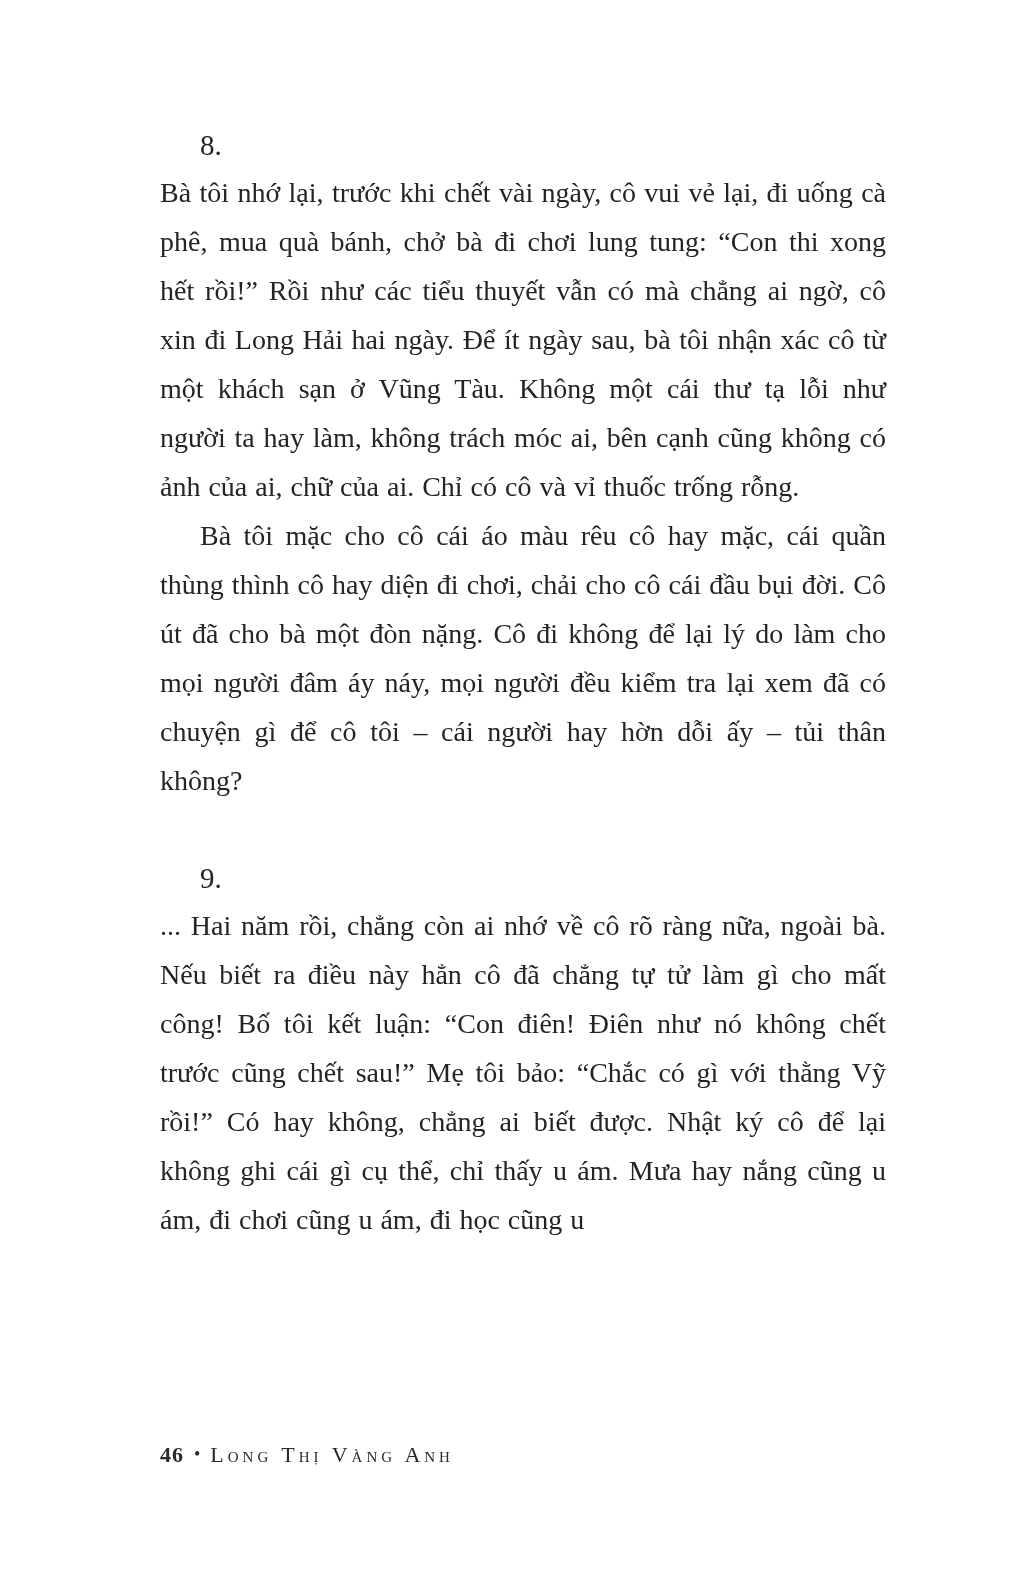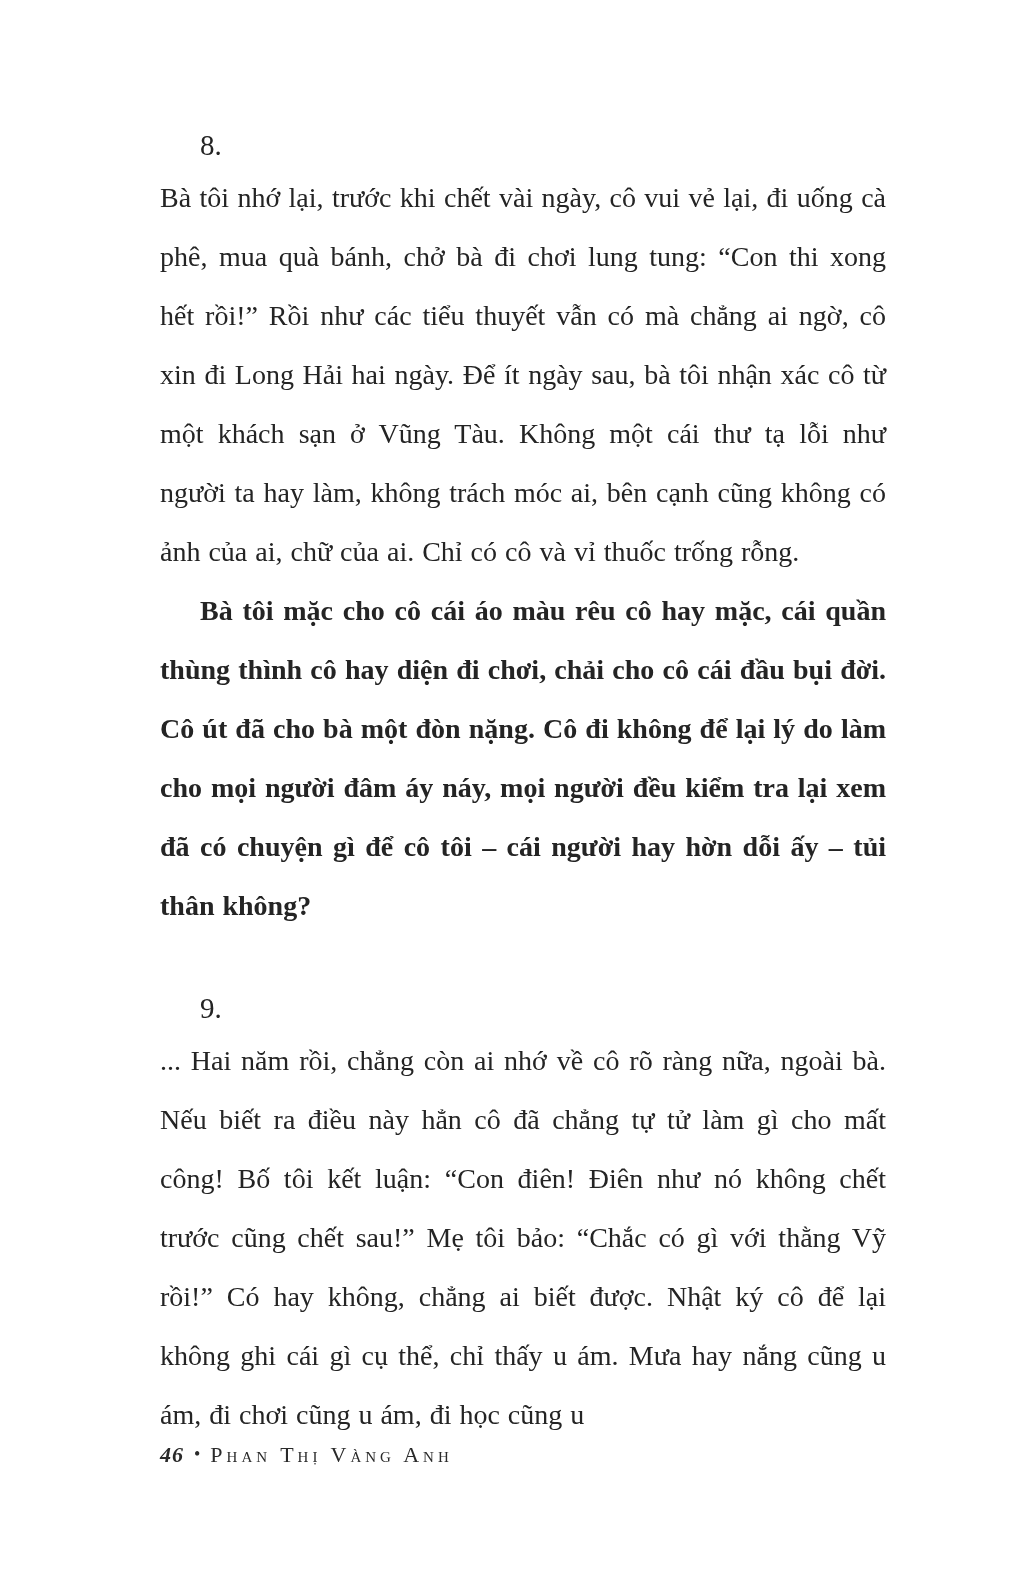--- a/index.html
+++ b/index.html
@@ -28,41 +28,39 @@
     font-weight: 400;
     line-height: 46px;
     margin: 0;
     text-indent: 40px;
   }
   .section-gap {
     margin-top: 50px;
   }
   .para {
     font-size: 28px;
-    line-height: 59px;
+    line-height: 49px;
     text-align: justify;
     margin: 0;
     word-spacing: 1px;
   }
   .para.indent {
     text-indent: 40px;
-    font-weight: bold;
   }
   .footer {
     position: absolute;
     left: 160px;
     top: 1442px;
     font-size: 22px;
     color: #2a2a2a;
     white-space: nowrap;
   }
   .page-number {
     font-weight: bold;
     letter-spacing: 1px;
-    font-style: italic;
   }
   .separator {
     margin: 0 10px;
     font-size: 18px;
     vertical-align: 2px;
   }
   .author {
     font-variant: small-caps;
     letter-spacing: 4px;
   }
@@ -80,15 +78,15 @@
     <p class="para indent">Bà tôi mặc cho cô cái áo màu rêu cô hay mặc, cái quần thùng thình cô hay diện đi chơi, chải cho cô cái đầu bụi đời. Cô út đã cho bà một đòn nặng. Cô đi không để lại lý do làm cho mọi người đâm áy náy, mọi người đều kiểm tra lại xem đã có chuyện gì để cô tôi – cái người hay hờn dỗi ấy – tủi thân không?</p>
 
 
     <h2 class="section-number section-gap">9.</h2>
 
     <p class="para">... Hai năm rồi, chẳng còn ai nhớ về cô rõ ràng nữa, ngoài bà. Nếu biết ra điều này hẳn cô đã chẳng tự tử làm gì cho mất công! Bố tôi kết luận: “Con điên! Điên như nó không chết trước cũng chết sau!” Mẹ tôi bảo: “Chắc có gì với thằng Vỹ rồi!” Có hay không, chẳng ai biết được. Nhật ký cô để lại không ghi cái gì cụ thể, chỉ thấy u ám. Mưa hay nắng cũng u ám, đi chơi cũng u ám, đi học cũng u</p>
 
   </main>
 
   <footer class="footer">
-    <span class="page-number">46</span><span class="separator">•</span><span class="author">Phan Thị Vàng Anh</span>
+    <span class="page-number">46</span><span class="separator">•</span><span class="author">Long Thị Vàng Anh</span>
   </footer>
 </div>
 
 </body></html>

